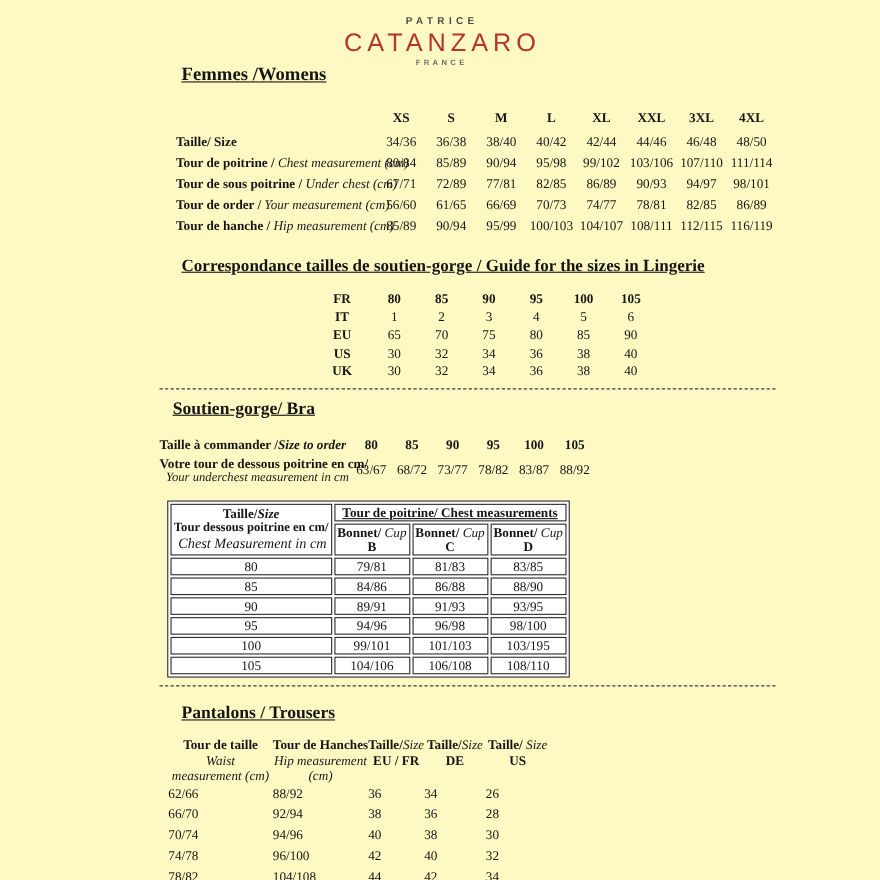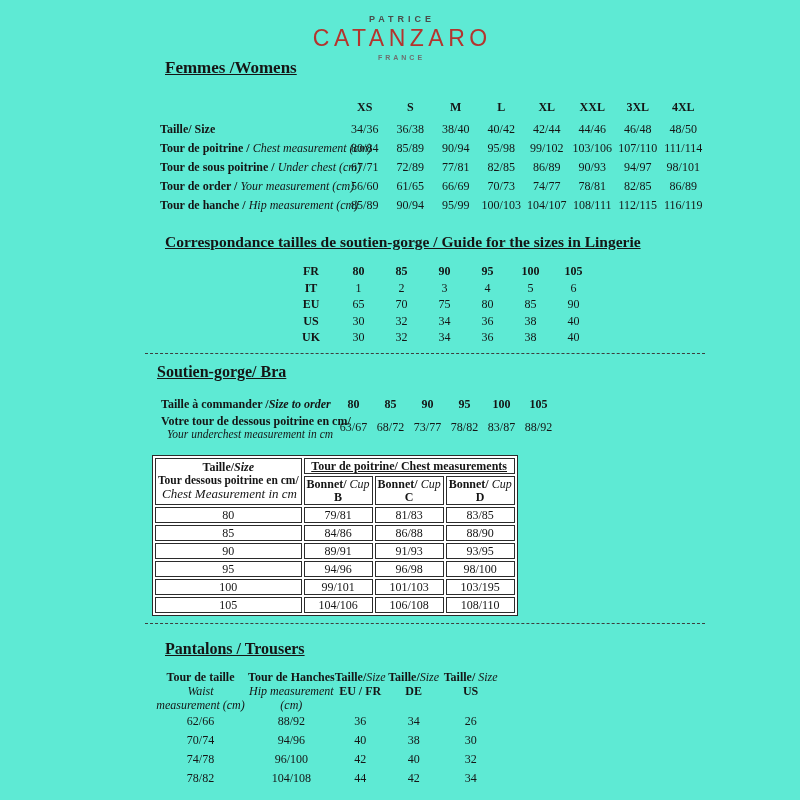--- a/index.html
+++ b/index.html
@@ -1,17 +1,17 @@
 <!DOCTYPE html>
 <html><head>
 <meta charset="utf-8">
 <style>
   * { box-sizing: border-box; }
   body { margin:0; background:#ffffff; color:#151515; font-family:"Liberation Serif", serif; }
-  .page { width:800px; height:800px; position:relative; background:#5eead4; overflow:hidden; }
+  .page { width:800px; height:800px; position:relative; background:#fef9c3; overflow:hidden; }
 
   
   .logo { position:absolute; top:14px; left:0; width:100%; text-align:center; font-family:"Liberation Sans", sans-serif; }
   .logo-top { font-size:9px; font-weight:bold; letter-spacing:4px; text-indent:4px; color:#4b4b49; }
   .logo-main { font-size:23px; letter-spacing:4.5px; text-indent:4.5px; color:#b4342e; margin-top:1px; }
   .logo-sub { font-size:7px; font-weight:bold; letter-spacing:3px; text-indent:3px; color:#6e6e6e; margin-top:2px; }
 
   .content { position:absolute; left:145px; top:55px; width:565px; }
 
   .b { font-weight:bold; }
@@ -35,21 +35,21 @@
   .lt { margin:12px 0 0 140px; font-size:12px; }
   .lr { display:flex; height:16.5px; line-height:16.5px; }
   .ll { width:52px; text-align:center; font-weight:bold; }
   .lc { width:43px; text-align:center; }
   .lr-bold .lc { font-weight:bold; }
 
   .dash { border-top:1px dashed #3d3d3d; margin-top:7px; width:560px; height:0; }
 
   #h-bra { font-size:16px; margin:9px 0 0 12px; }
 
-  .br { display:flex; margin-left:16px; font-size:12px; align-items:center; }
+  .br { display:flex; margin-left:0; font-size:12px; align-items:center; }
   .br1 { margin-top:14px; height:18px; line-height:18px; }
   .br2 { margin-top:2px; }
   .brl { width:174px; white-space:nowrap; }
   .brc { width:37px; text-align:center; white-space:nowrap; }
   .br1 .brc { font-weight:bold; }
   .br2 .brl div { line-height:13px; }
   .br2 .brl .l2 { padding-left:6px; font-size:11.5px; }
 
   
   .bratab { margin:14px 0 0 7px; border-collapse:separate; border-spacing:2px; border:1px solid #2b2b2b; font-size:12px; background:#fff; }
@@ -61,21 +61,21 @@
   .bratab td.cup { width:67px; line-height:13px; padding-top:1px; }
   .span-h { height:14px; }
   .span-h span { text-decoration:underline; }
 
   #h-trou { font-size:16px; margin:16px 0 0 20px; }
 
   
   .tt { margin:12px 0 0 8px; border-collapse:collapse; table-layout:fixed; font-size:12px; }
   .tt th { font-weight:normal; vertical-align:top; padding:0; overflow:visible; }
   .tt th div { line-height:14px; text-align:center; white-space:nowrap; }
-  .tt td { text-align:center; height:19px; padding:0; white-space:nowrap; }
+  .tt td { height:19px; padding:0; white-space:nowrap; }
   .tc1 { width:95px; } .tc2 { width:80px; } .tc3 { width:50px; } .tc4 { width:56px; } .tc5 { width:58px; }
 </style>
 </head>
 <body>
 
 <div class="page">
 
   <div class="logo">
     <div class="logo-top">PATRICE</div>
     <div class="logo-main">CATANZARO</div>
@@ -316,20 +316,27 @@
         </th>
       </tr>
       <tr>
         <td>62/66</td>
         <td>88/92</td>
         <td>36</td>
         <td>34</td>
         <td>26</td>
       </tr>
       <tr>
+        <td>66/70</td>
+        <td>92/94</td>
+        <td>38</td>
+        <td>36</td>
+        <td>28</td>
+      </tr>
+      <tr>
         <td>70/74</td>
         <td>94/96</td>
         <td>40</td>
         <td>38</td>
         <td>30</td>
       </tr>
       <tr>
         <td>74/78</td>
         <td>96/100</td>
         <td>42</td>

